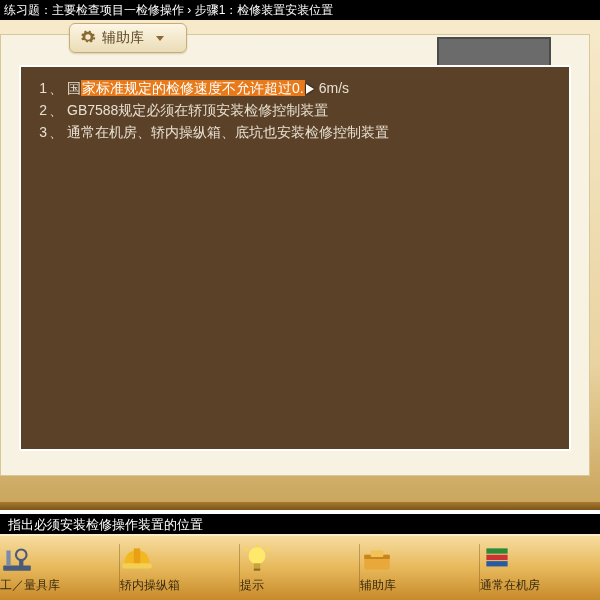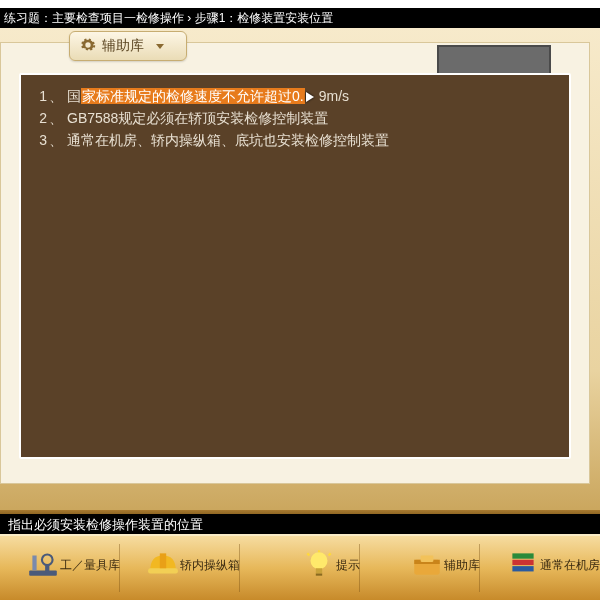--- a/index.html
+++ b/index.html
@@ -1,35 +1,35 @@
 <!DOCTYPE html>
 <html><head>
 <meta charset="utf-8">
 <style>
   html,body{margin:0;padding:0;width:600px;height:600px;overflow:hidden;font-family:"Microsoft YaHei","SimSun",sans-serif;background:#fff;}
-  .top-bar{height:20px;background:#000;color:#fff;font-size:12px;line-height:20px;padding:0 4px;white-space:nowrap;overflow:hidden;margin-top:8px;}
+  .top-bar{height:20px;background:#000;color:#fff;font-size:12px;line-height:20px;padding:0 4px;white-space:nowrap;overflow:hidden;}
   .stage{position:relative;height:490px;background:linear-gradient(#f7eacb 0%,#e9d3a0 70%,#c9a45a 100%);}
   .stage::after{content:"";position:absolute;left:0;right:0;bottom:0;height:8px;background:linear-gradient(#a87a30,#7a5518);}
   .wall{position:absolute;top:14px;left:0;right:10px;height:440px;background:#f8f2e2;border:1px solid #d9c79a;}
   .tab{position:absolute;top:-12px;left:68px;height:28px;padding:0 22px 0 10px;background:linear-gradient(#fdf6e5,#eadcb6);border:1px solid #c7ad72;border-radius:6px;display:flex;align-items:center;gap:6px;font-size:14px;color:#5a4420;box-shadow:0 1px 2px rgba(0,0,0,.15);}
   .tab svg{width:16px;height:16px;}
   .tab .caret{width:0;height:0;border-left:4px solid transparent;border-right:4px solid transparent;border-top:5px solid #8a6a32;margin-left:6px;}
   .panel-dev{position:absolute;right:38px;top:2px;width:110px;height:28px;background:#6b6b6b;border:2px solid #4a4a4a;}
   .panel{position:absolute;top:30px;left:18px;right:18px;bottom:24px;background:#5a4128;border:2px solid #ffffff;border-radius:2px;}
   .list{padding:10px 6px;color:#e8e0d2;font-size:14px;line-height:22px;}
   .row{display:flex;align-items:flex-start;}
   .row .num{width:20px;flex:0 0 20px;text-align:right;margin-right:2px;}
   .row .sep{margin-right:4px;}
   .row .txt{flex:1;}
   .hl{background:#e77b1c;color:#fff;padding:0 1px;}
   .cursor{display:inline-block;width:12px;height:16px;vertical-align:middle;margin:0 1px;}
   .cursor::before{content:"";display:block;width:0;height:0;border-left:8px solid #fff;border-top:5px solid transparent;border-bottom:5px solid transparent;transform:translateY(3px);filter:drop-shadow(0 0 1px #000);}
   .prompt{position:absolute;left:0;right:0;bottom:64px;height:22px;background:#000;color:#fff;font-size:13px;line-height:22px;padding:0 8px;}
   .toolbar{position:absolute;left:0;right:0;bottom:0;height:64px;background:linear-gradient(#f6dca0 0%,#e7b85a 50%,#c78a2a 100%);border-top:2px solid #f9ecc7;display:flex;}
-  .tbtn{flex:1;display:flex;align-items:center;justify-content:flex-end;padding-bottom:6px;font-size:12px;color:#3a2a10;position:relative;cursor:pointer;}
+  .tbtn{flex:1;display:flex;flex-direction:column;justify-content:flex-end;padding-bottom:6px;font-size:12px;color:#3a2a10;position:relative;cursor:pointer;}
   .tbtn:not(:last-child)::after{content:"";position:absolute;right:0;top:8px;bottom:8px;width:1px;background:rgba(120,80,20,.4);}
   .ico{width:34px;height:30px;margin-bottom:3px;display:flex;align-items:center;justify-content:center;}
   .ico svg{width:34px;height:30px;}
 </style>
 </head>
 <body>
 
 <div class="top-bar">练习题：主要检查项目一检修操作 › 步骤1：检修装置安装位置</div>
 
 <div class="stage">
@@ -43,21 +43,21 @@
       <span>辅助库</span>
       <span class="caret"></span>
     </div>
     <div class="panel-dev"></div>
 
     <div class="panel">
       <div class="list" id="list">
           <div class="row">
             <span class="num">1</span>
             <span class="sep">、</span>
-            <span class="txt"><span>国</span><span class="hl">家标准规定的检修速度不允许超过0.</span><span class="cursor"></span><span>9m/s</span></span>
+            <span class="txt"><span>国</span><span class="hl">家标准规定的检修速度不允许超过0.</span><span class="cursor"></span><span>6m/s</span></span>
           </div>
           <div class="row">
             <span class="num">2</span>
             <span class="sep">、</span>
             <span class="txt"><span>GB7588规定必须在轿顶安装检修控制装置</span></span>
           </div>
           <div class="row">
             <span class="num">3</span>
             <span class="sep">、</span>
             <span class="txt"><span>通常在机房、轿内操纵箱、底坑也安装检修控制装置</span></span>

